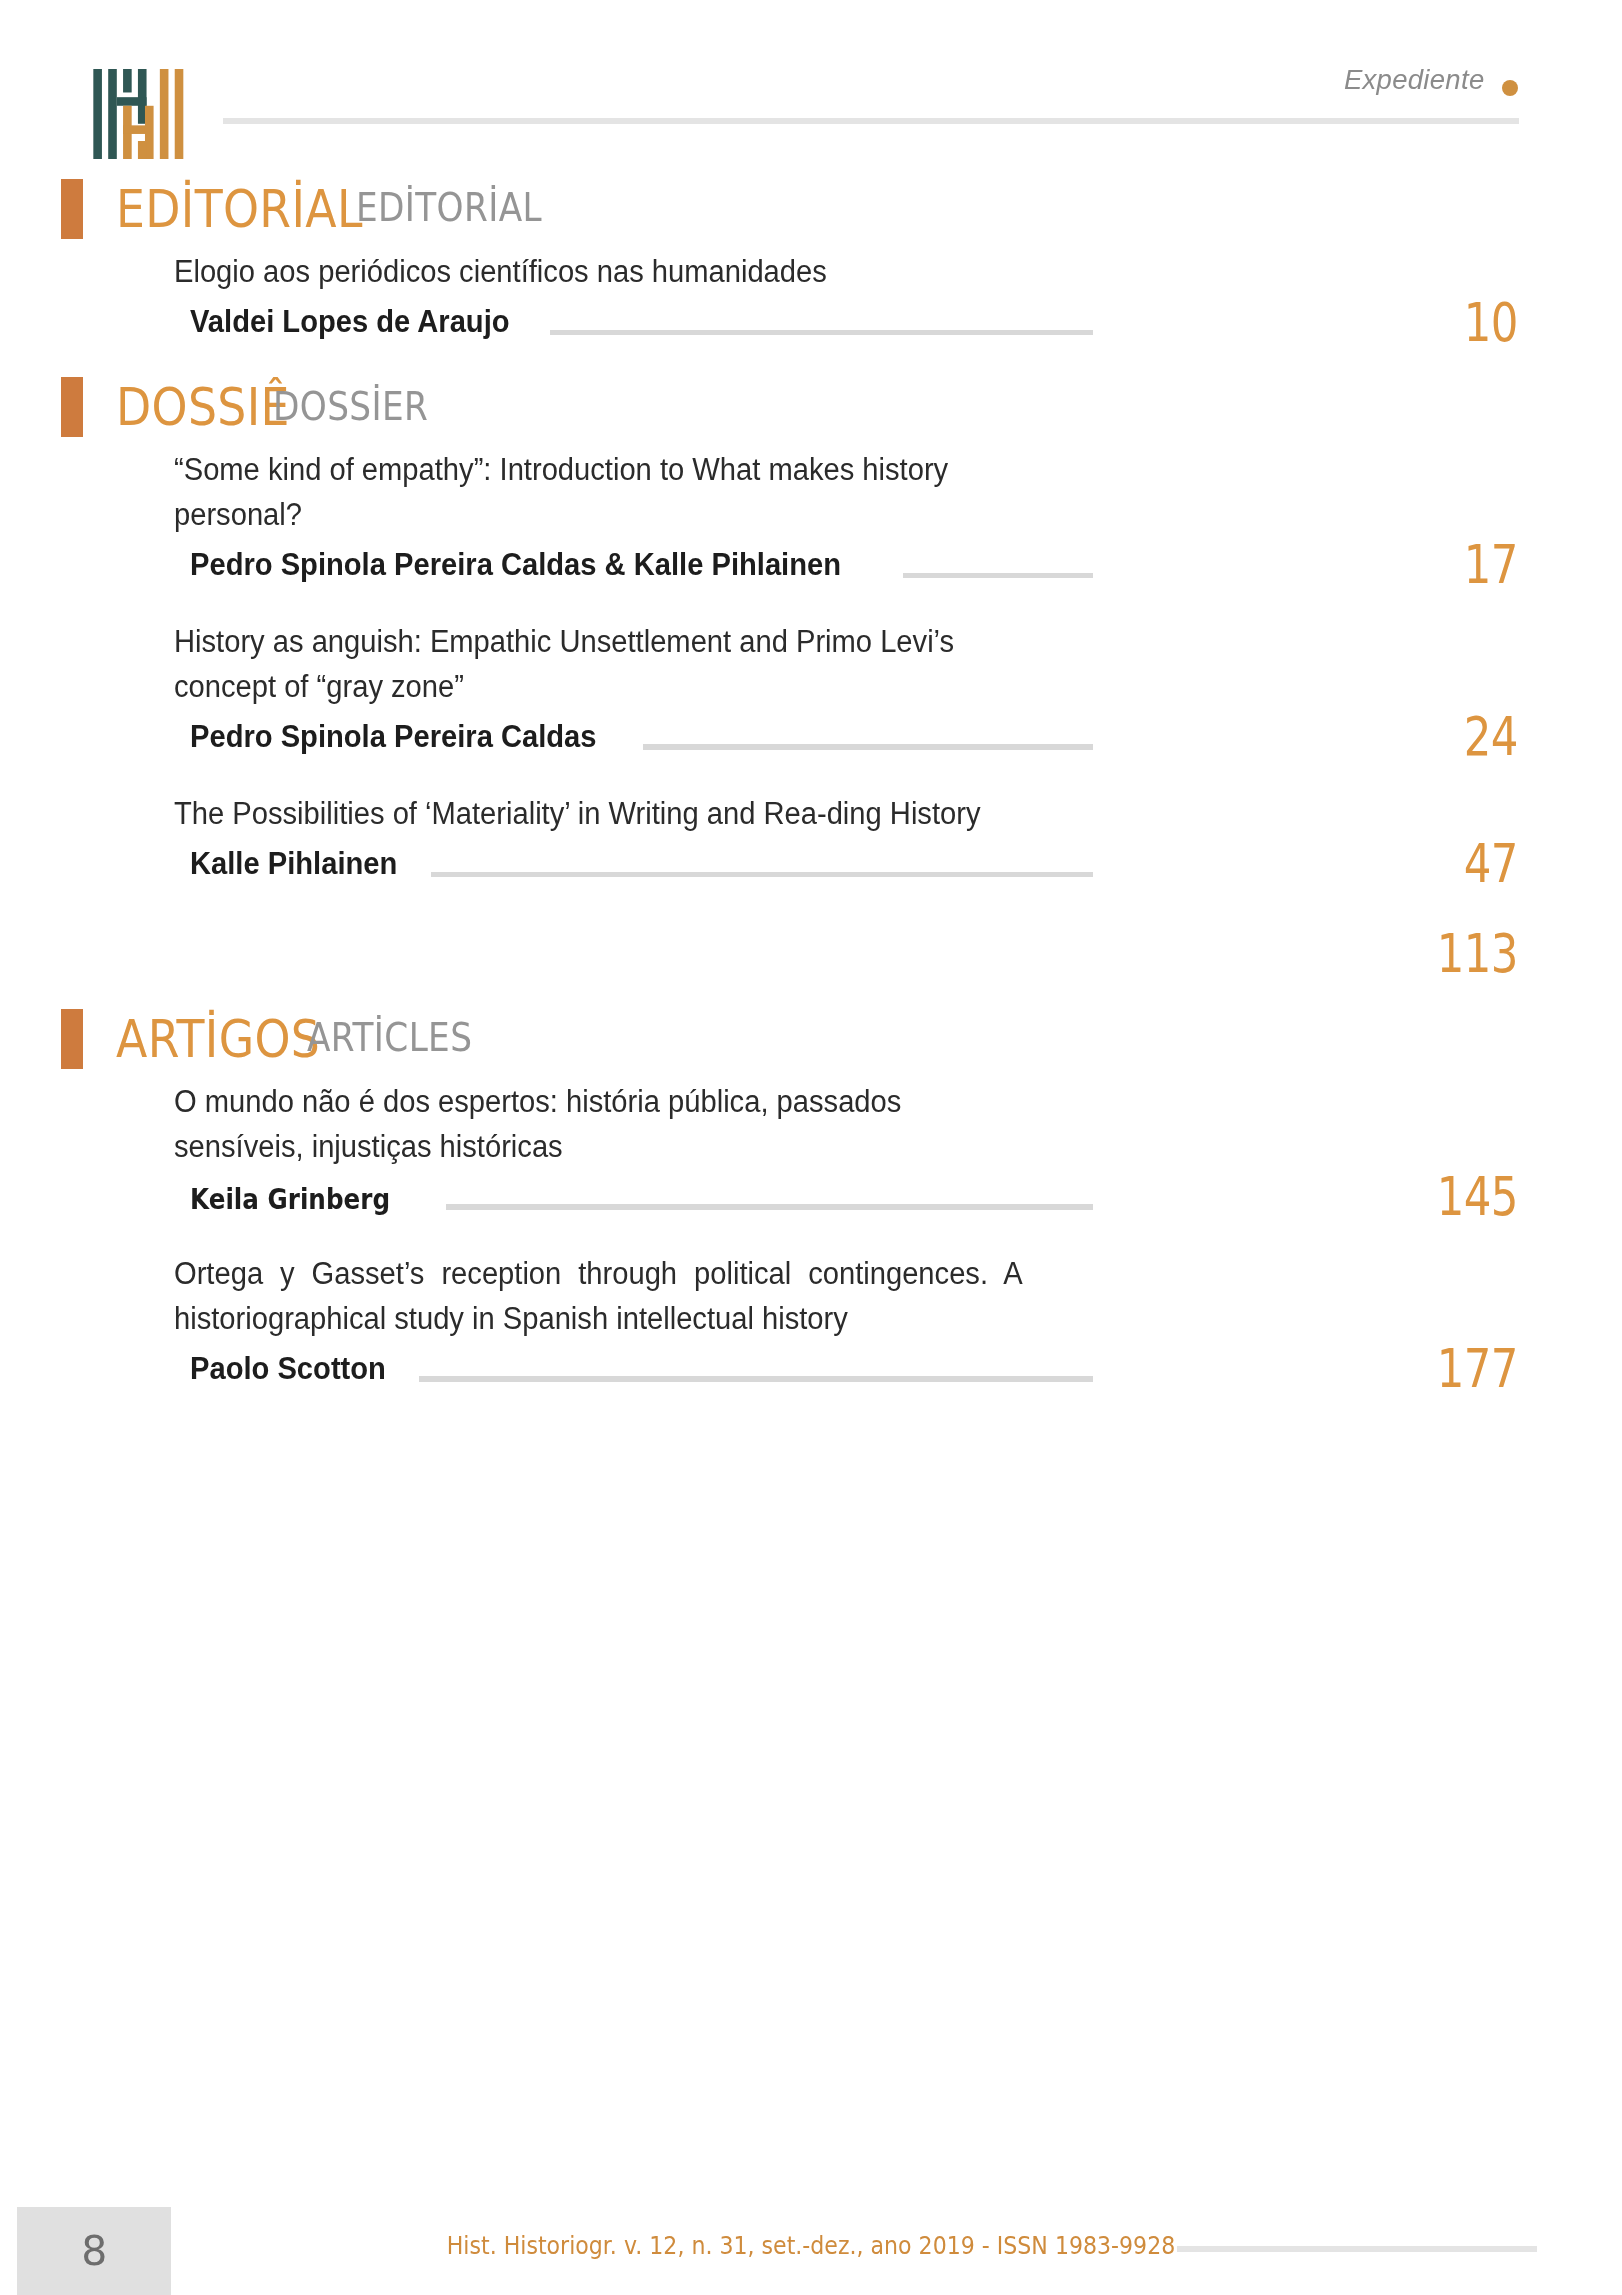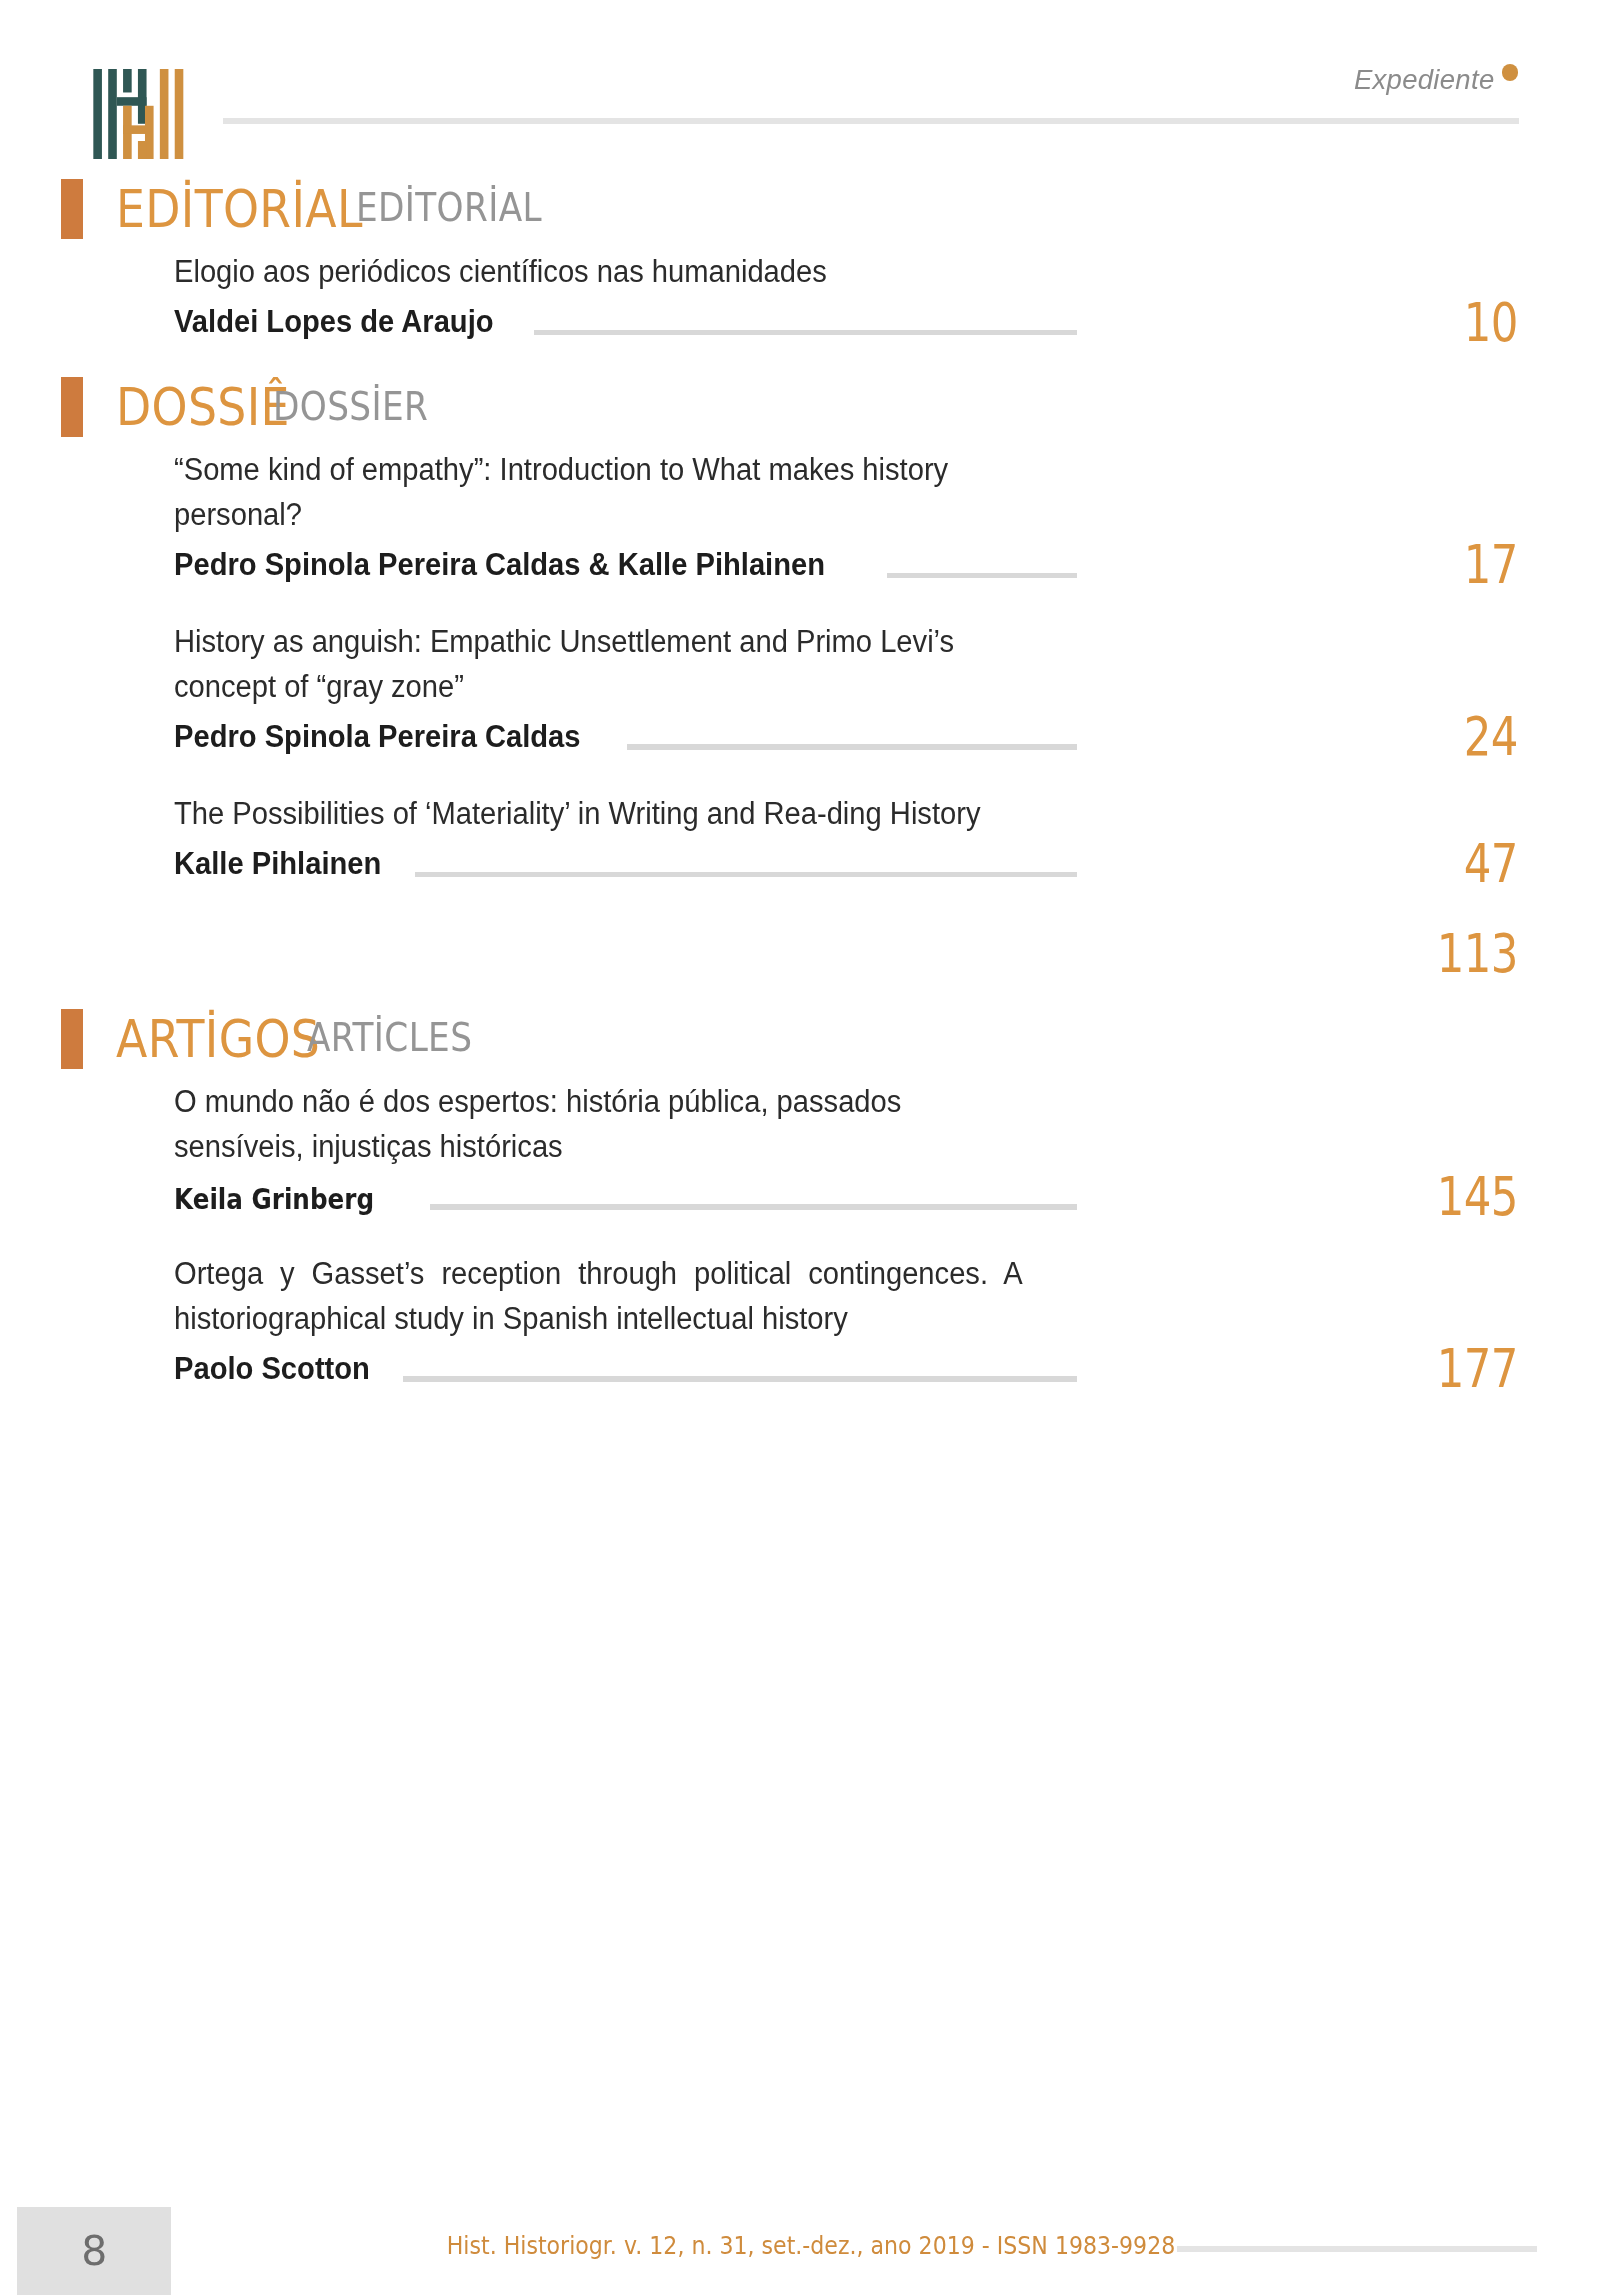--- a/index.html
+++ b/index.html
@@ -47,22 +47,22 @@
     width: 1296px;
     height: 5.5px;
     background: #e4e4e4;
   }
 
   .header-label {
     position: absolute;
     right: 104px;
     top: 64px;
     display: flex;
-    align-items: flex-start;
-    gap: 7px;
+    align-items: flex-end;
+    gap: 17px;
   }
   .header-label-text {
     font-style: italic;
     font-size: 27.5px;
     color: #8b8b8b;
     letter-spacing: 0.3px;
     white-space: nowrap;
   }
   .header-dot {
     width: 16.5px;
@@ -150,20 +150,21 @@
     text-align: justify;
     text-align-last: left;
   }
 
   .entry-authorline {
     position: relative;
     display: flex;
     align-items: flex-end;
     width: 903px;
     height: 46px;
+    margin-left: 16px;
   }
   .entry-author {
     font-family: "Liberation Sans", sans-serif;
     font-size: 31px;
     font-weight: bold;
     color: #1d1d1d;
     white-space: nowrap;
     line-height: 1.25;
     transform: scaleX(0.94);
     transform-origin: left bottom;

